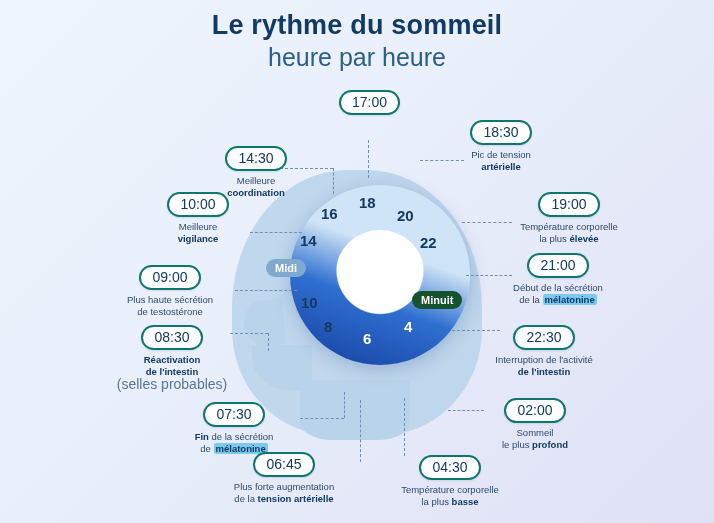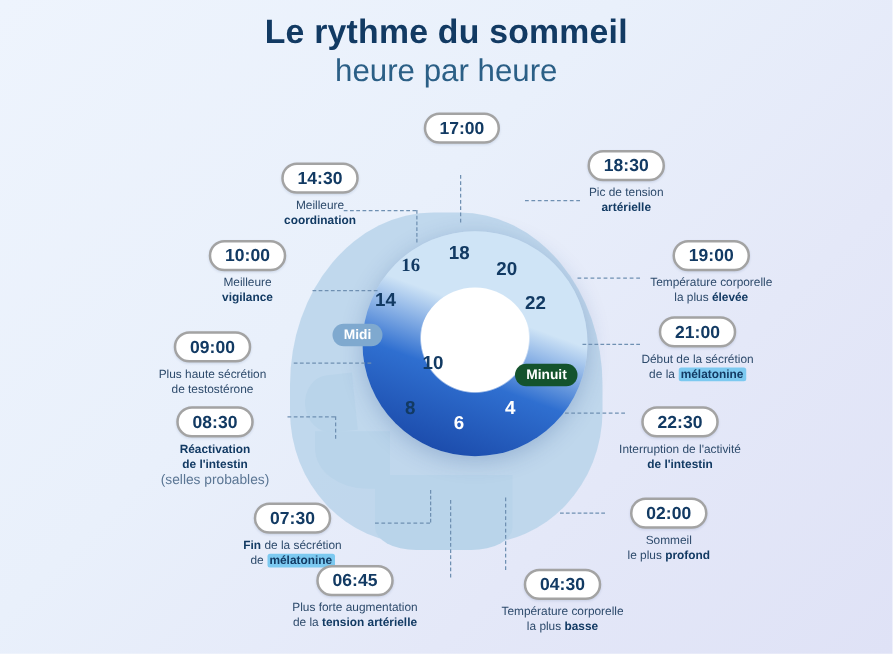--- a/index.html
+++ b/index.html
@@ -54,27 +54,27 @@
   .midi,.minuit{
     position:absolute;font-size:11px;font-weight:bold;color:#ffffff;
     padding:3px 9px;border-radius:9px;
   }
   .midi{background:#7fa9cf;left:266px;top:259px;}
   .minuit{background:#14532d;left:412px;top:259px;margin-top:32px;}
 
   
   .callout{position:absolute;}
   .pill{
-    display:inline-block;background:#ffffff;border:2px solid #a3a3a3;border-radius:13px;
-    color:#123a63;font-weight:bold;font-size:14px;padding:2px 11px;line-height:17px;
+    display:inline-block;background:#ffffff;border:2px solid #0f766e;border-radius:13px;
+    color:#123a63;font-weight:normal;font-size:14px;padding:2px 11px;line-height:17px;
     box-shadow:0 1px 2px rgba(20,50,110,.12);
   }
   .desc{font-size:9.5px;line-height:12px;color:#2d4a6b;margin-top:4px;}
   .desc b{color:#123a63;}
-  .sub{font-size:11px;color:#5b7694;}
+  .sub{font-size:14px;color:#5b7694;}
   .hl{background:#7cc9f0;color:#123a63;padding:0 2px;border-radius:2px;font-weight:bold;}
   .ta-c{text-align:center;}
 
   
   .dash{position:absolute;border-top:1.5px dashed #6f90b2;}
   .dashv{position:absolute;border-left:1.5px dashed #6f90b2;}
 </style>
 </head>
 <body>
 
@@ -92,23 +92,23 @@
 <div class="clock-inner-ring"></div>
 <svg class="arrow-arc" viewBox="0 0 96 96">
   <path d="M78 48 a30 30 0 1 1 -15 -26" fill="none" stroke="#ffffff" stroke-width="6" stroke-linecap="round"></path>
   <polygon points="60,14 68,30 50,30" fill="#ffffff" transform="rotate(-38 59 22)"></polygon>
 </svg>
 
 <div class="hour-num light" style="left:430px;top:292px;">2</div>
 <div class="hour-num light" style="left:404px;top:318px;">4</div>
 <div class="hour-num light" style="left:363px;top:330px;">6</div>
 <div class="hour-num" style="left:324px;top:318px;">8</div>
-<div class="hour-num" style="left:301px;top:282px;margin-left:37px;">10</div>
+<div class="hour-num" style="left:301px;top:294px;">10</div>
 <div class="hour-num" style="left:300px;top:232px;text-align:center;">14</div>
-<div class="hour-num" style="left:321px;top:205px;font-family:Liberation Serif, serif;">16</div>
+<div class="hour-num" style="left:321px;top:205px;">16</div>
 <div class="hour-num" style="left:359px;top:194px;">18</div>
 <div class="hour-num" style="left:397px;top:207px;">20</div>
 <div class="hour-num" style="left:420px;top:234px;">22</div>
 
 <div class="midi">Midi</div>
 <div class="minuit">Minuit</div>
 
 <div class="dash" style="left:250px;top:232px;width:52px;"></div>
 <div class="dash" style="left:235px;top:290px;width:62px;"></div>
 <div class="dash" style="left:230px;top:333px;width:38px;"></div>
@@ -123,21 +123,21 @@
 <div class="dash" style="left:300px;top:418px;width:44px;"></div>
 <div class="dashv" style="left:344px;top:392px;height:26px;"></div>
 <div class="dashv" style="left:360px;top:400px;height:62px;"></div>
 <div class="dashv" style="left:404px;top:398px;height:58px;"></div>
 <div class="dash" style="left:448px;top:410px;width:36px;"></div>
 
 <div class="callout ta-c" style="left:292px;top:90px;width:155px;">
   <span class="pill">17:00</span>
 </div>
 
-<div class="callout ta-c" style="left:196px;top:130px;width:120px;">
+<div class="callout ta-c" style="left:196px;top:146px;width:120px;">
   <span class="pill">14:30</span>
   <div class="desc">
     <div>Meilleure</div>
     <div><b>coordination</b></div>
   </div>
 </div>
 
 <div class="callout ta-c" style="left:444px;top:120px;width:114px;">
   <span class="pill">18:30</span>
   <div class="desc">

